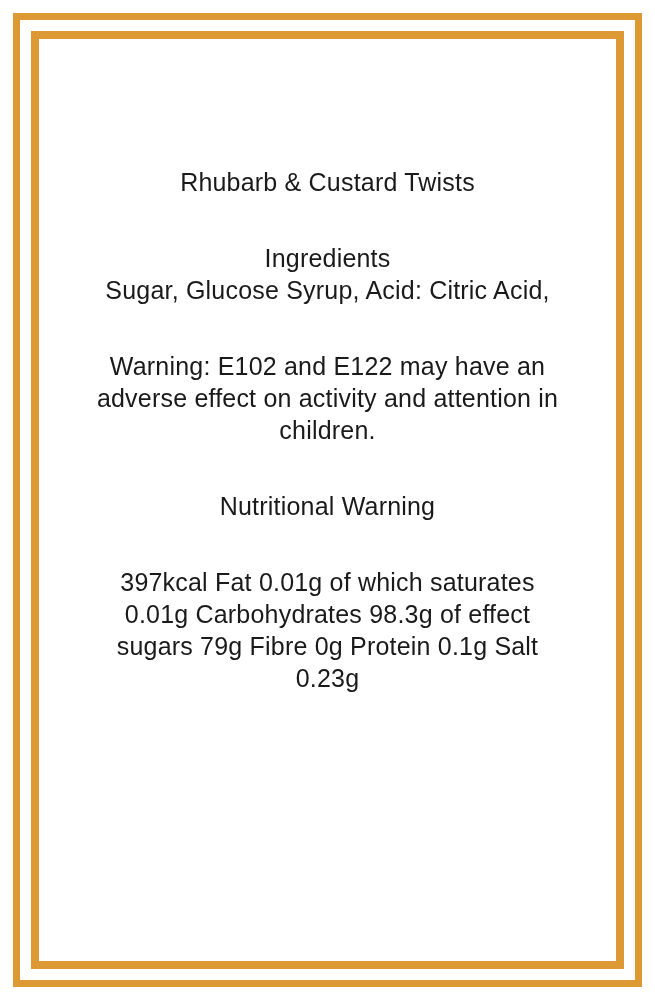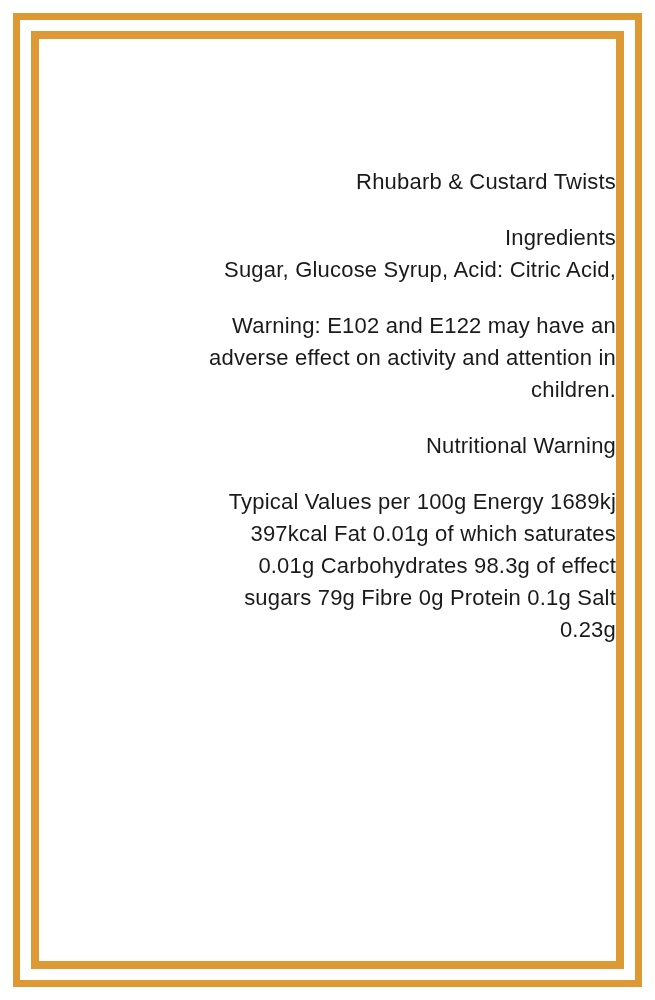--- a/index.html
+++ b/index.html
@@ -26,27 +26,27 @@
     position: absolute;
     top: 31px; left: 31px; right: 31px; bottom: 31px;
     border: 8px solid #DD9933;
     pointer-events: none;
   }
   .content {
     position: absolute;
     left: 39px;
     right: 39px;
     top: 166px;
-    text-align: right;
-    font-size: 22px;
+    text-align: center;
+    font-size: 25px;
     line-height: 32px;
     letter-spacing: 0.2px;
   }
   .section + .section {
-    margin-top: 24px; 
+    margin-top: 44px; 
   }
   .line {
     white-space: nowrap;
   }
 </style>
 </head>
 <body>
 
 <div class="page">
 
@@ -68,21 +68,20 @@
       <div class="line">Warning: E102 and E122 may have an</div>
       <div class="line">adverse effect on activity and attention in</div>
       <div class="line">children.</div>
     </div>
 
     <div class="section">
       <div class="line">Nutritional Warning</div>
     </div>
 
     <div class="section">
-      <div class="line">Typical Values per 100g Energy 1689kj</div>
       <div class="line">397kcal Fat 0.01g of which saturates</div>
       <div class="line">0.01g Carbohydrates 98.3g of effect</div>
       <div class="line">sugars 79g Fibre 0g Protein 0.1g Salt</div>
       <div class="line">0.23g</div>
     </div>
 
 
   </div>
 </div>
 

